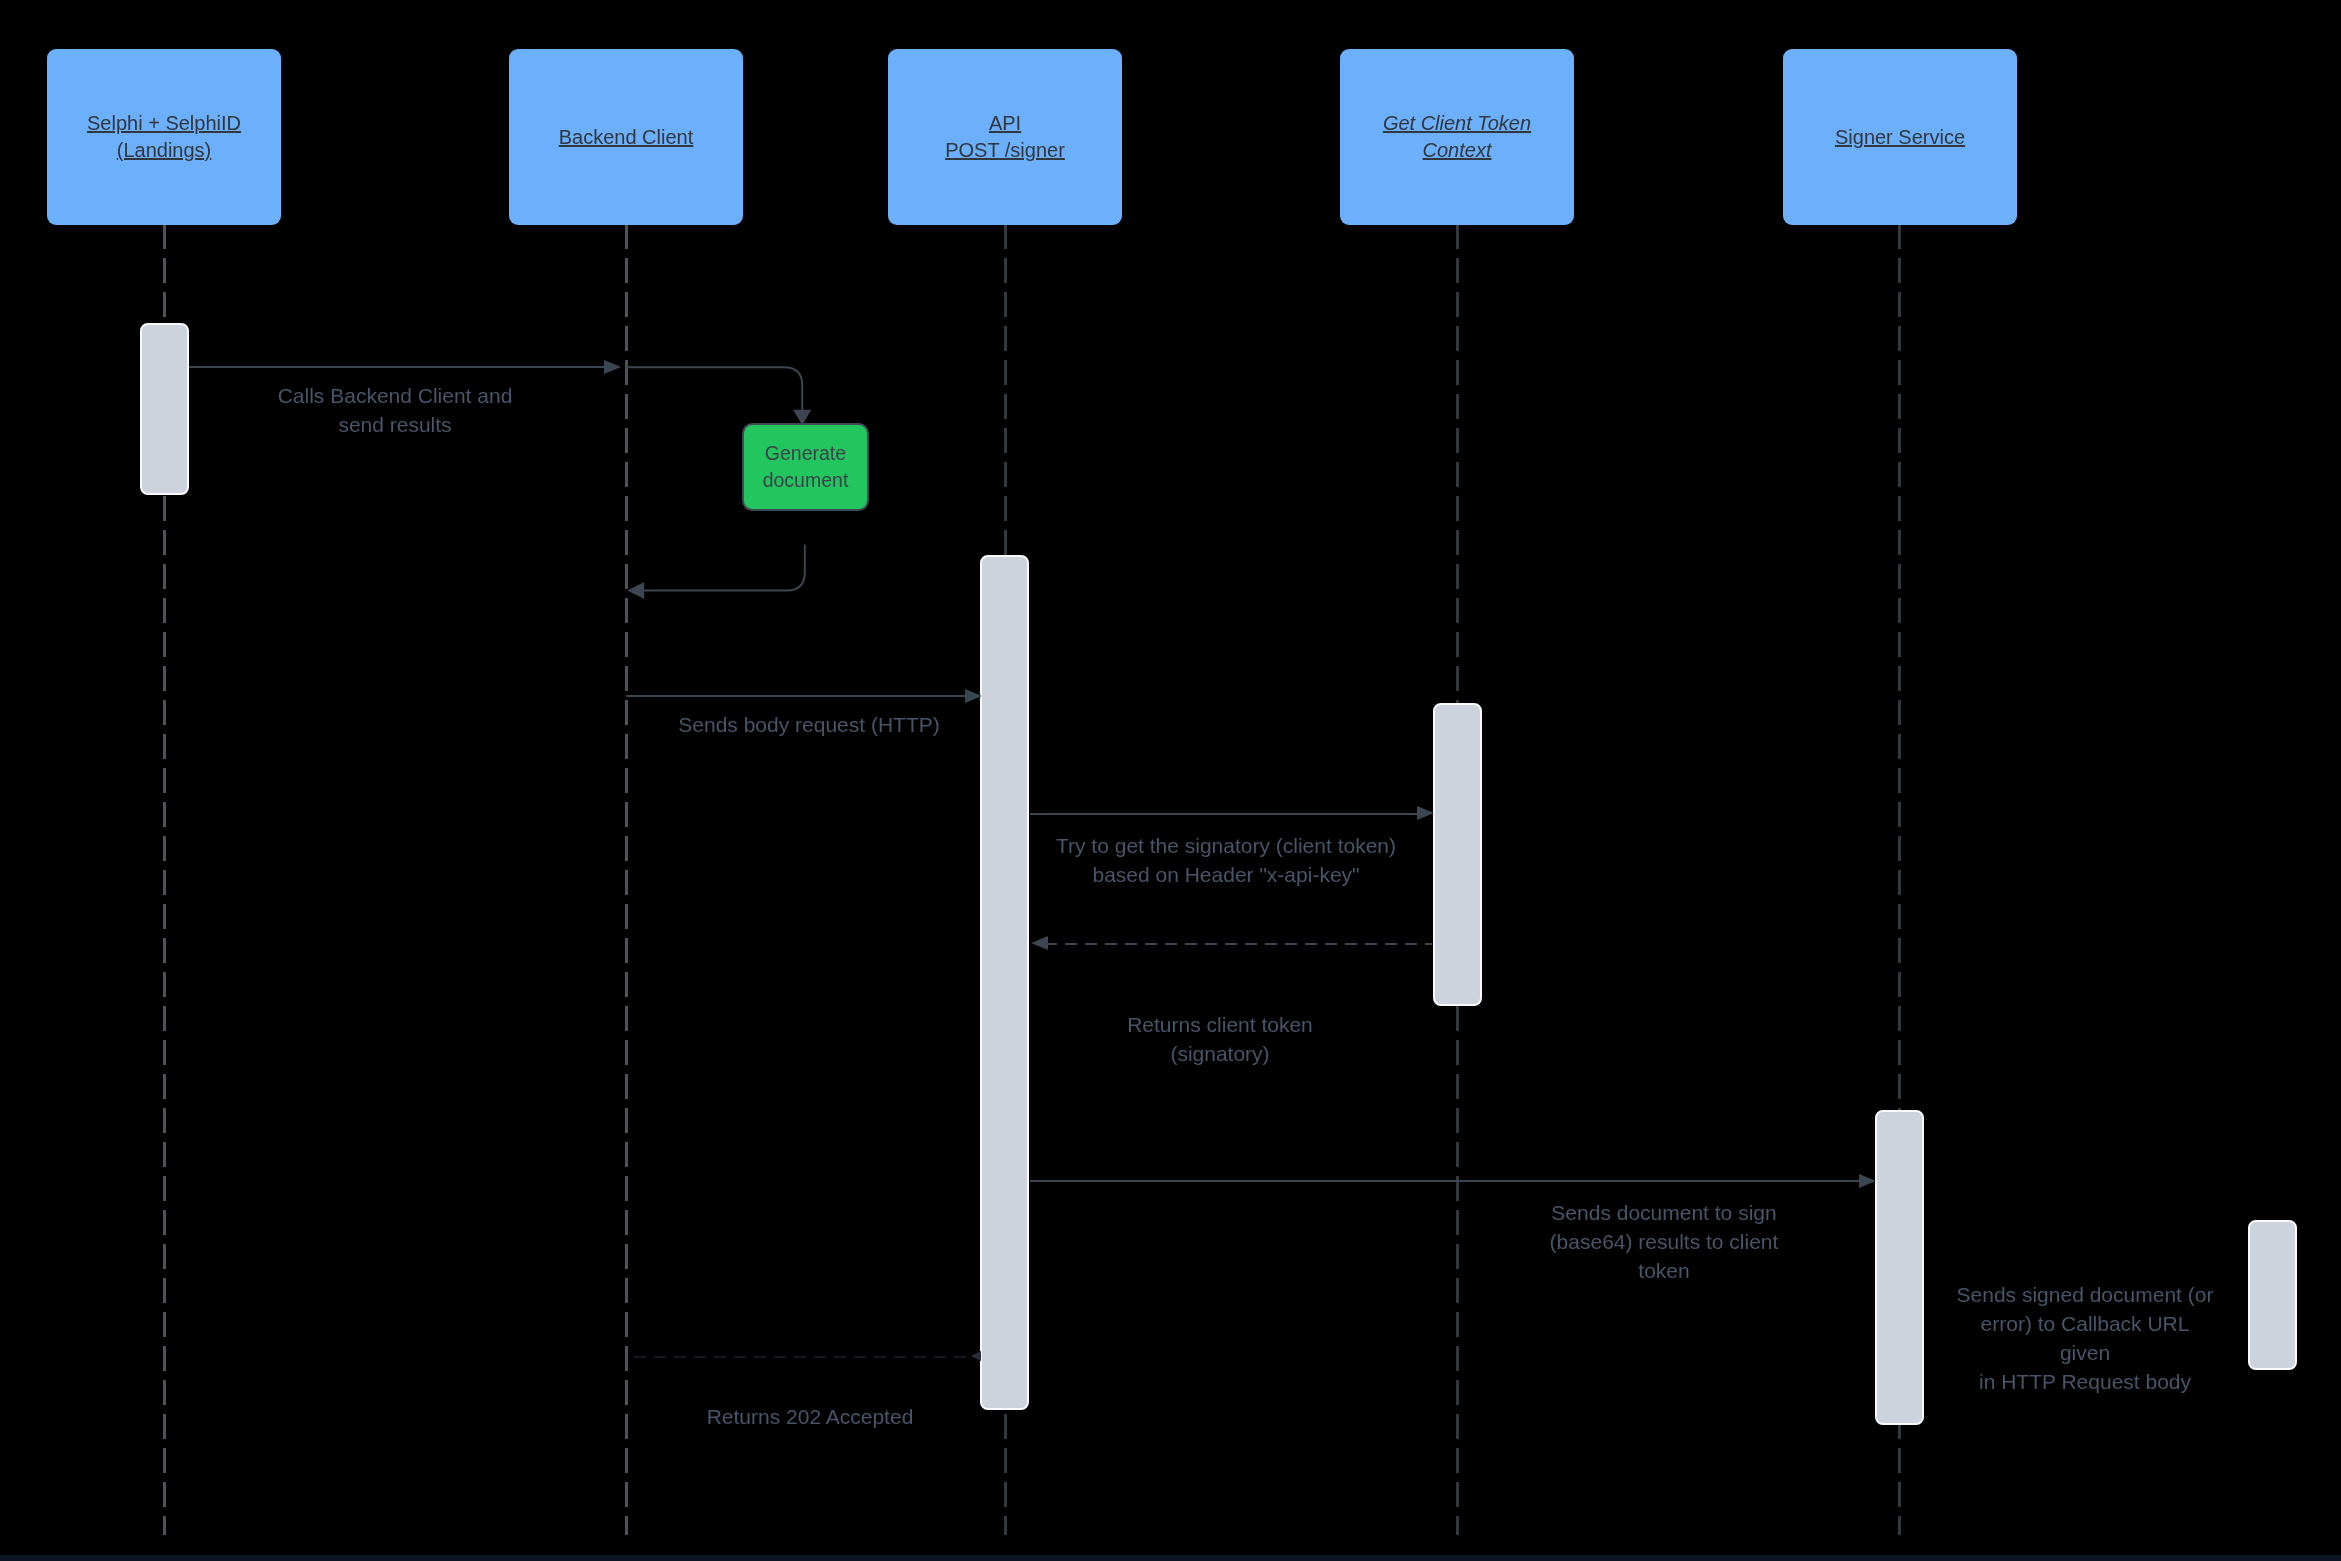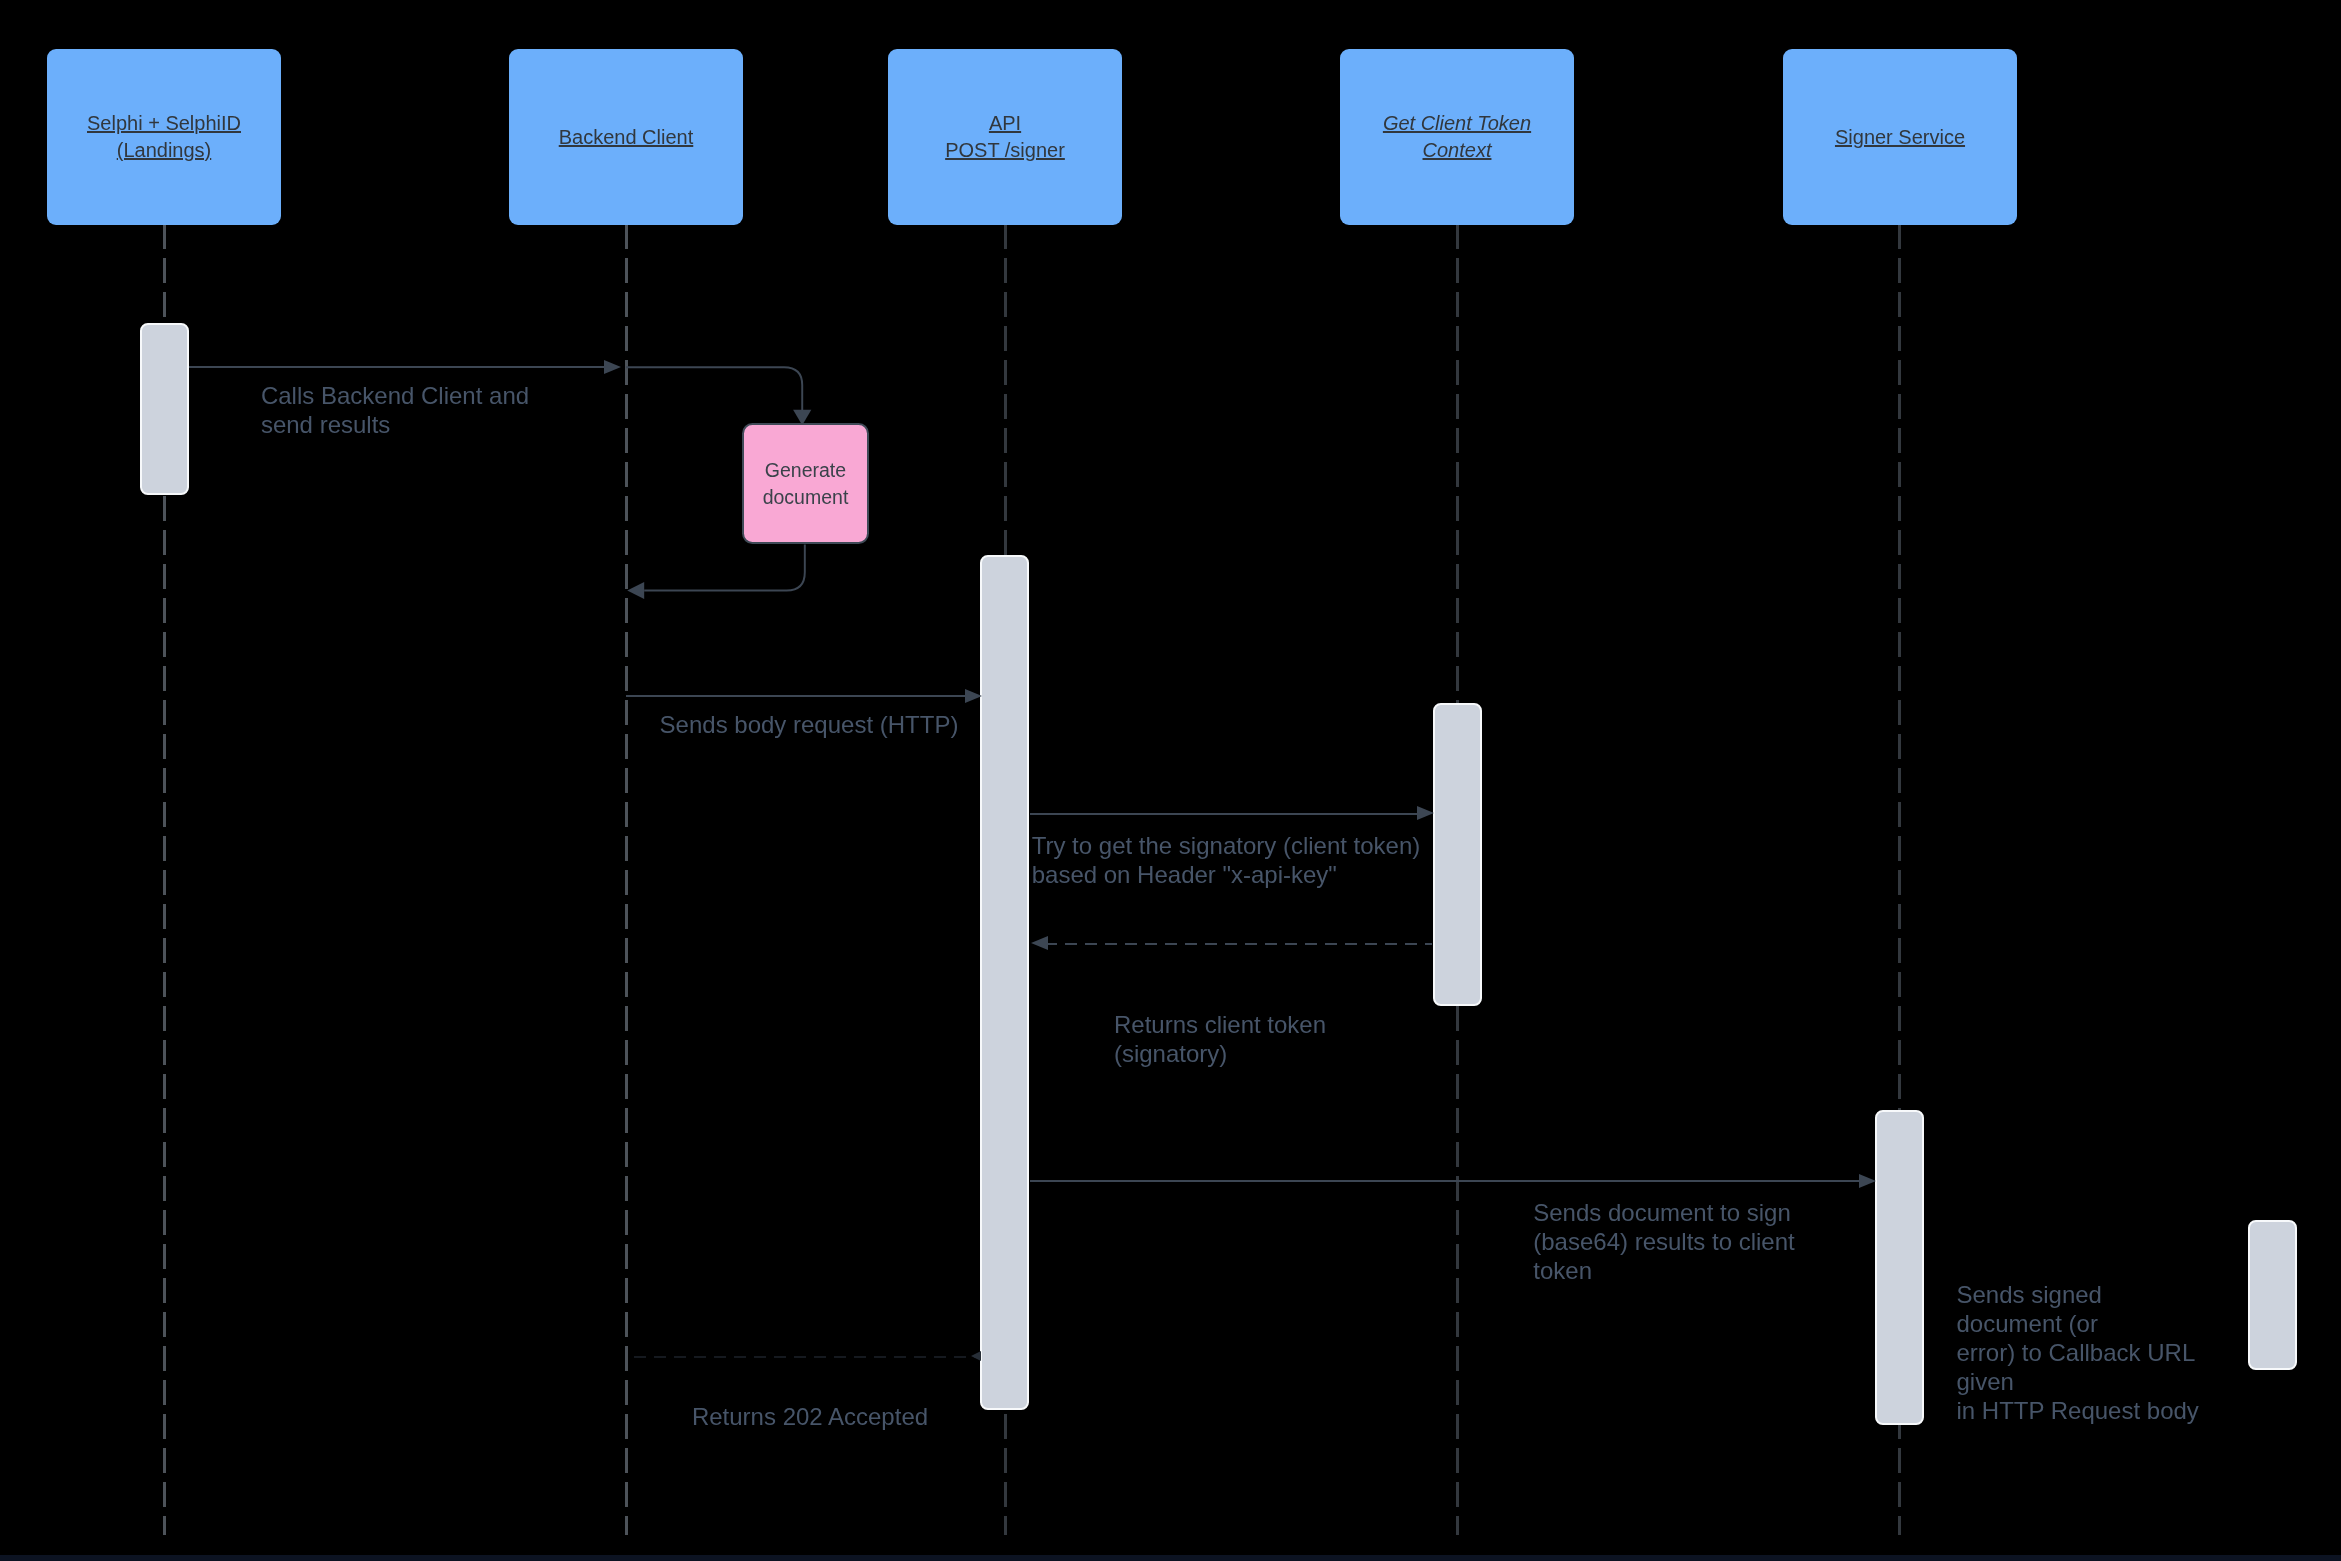--- a/index.html
+++ b/index.html
@@ -30,25 +30,25 @@
   .dhline.faint{background:repeating-linear-gradient(to right,#15191f 0 11.7px,transparent 11.7px 20px);}
 
   
   .ah-r{position:absolute;width:0;height:0;border-top:7.2px solid transparent;
         border-bottom:7.2px solid transparent;border-left:17px solid #3c4653;}
   .ah-l{position:absolute;width:0;height:0;border-top:7.2px solid transparent;
         border-bottom:7.2px solid transparent;border-right:17px solid #3c4653;}
   .ah-l.tick{border-top-width:5.2px;border-bottom-width:5.2px;border-right:10.4px solid #272e37;}
 
   
-  .mlabel{position:absolute;transform:translateX(-50%);color:#475569;font-size:24px;
-        line-height:29px;white-space:pre-line;}
+  .mlabel{position:absolute;transform:translateX(-50%);color:#475569;font-size:21px;
+        line-height:29px;text-align:center;white-space:pre-line;}
 
   
-  .selfbox{position:absolute;left:742px;top:423px;width:127px;height:121px;background:#f9a8d4;
+  .selfbox{position:absolute;left:742px;top:423px;width:127px;height:88px;background:#22c55e;
         border:2px solid #3f4a57;border-radius:10.4px;box-sizing:border-box;
         display:flex;align-items:center;justify-content:center;}
   .selfbox .slabel{color:#3a424a;font-size:19.5px;line-height:27px;text-align:center;white-space:pre-line;}
 
   .loop-svg{position:absolute;left:0;top:0;width:2342px;height:1561px;pointer-events:none;}
 
   .bottom-strip{position:absolute;left:0;bottom:0;width:2342px;height:6.5px;background:#0c1322;}
 </style>
 </head>
 <body>

